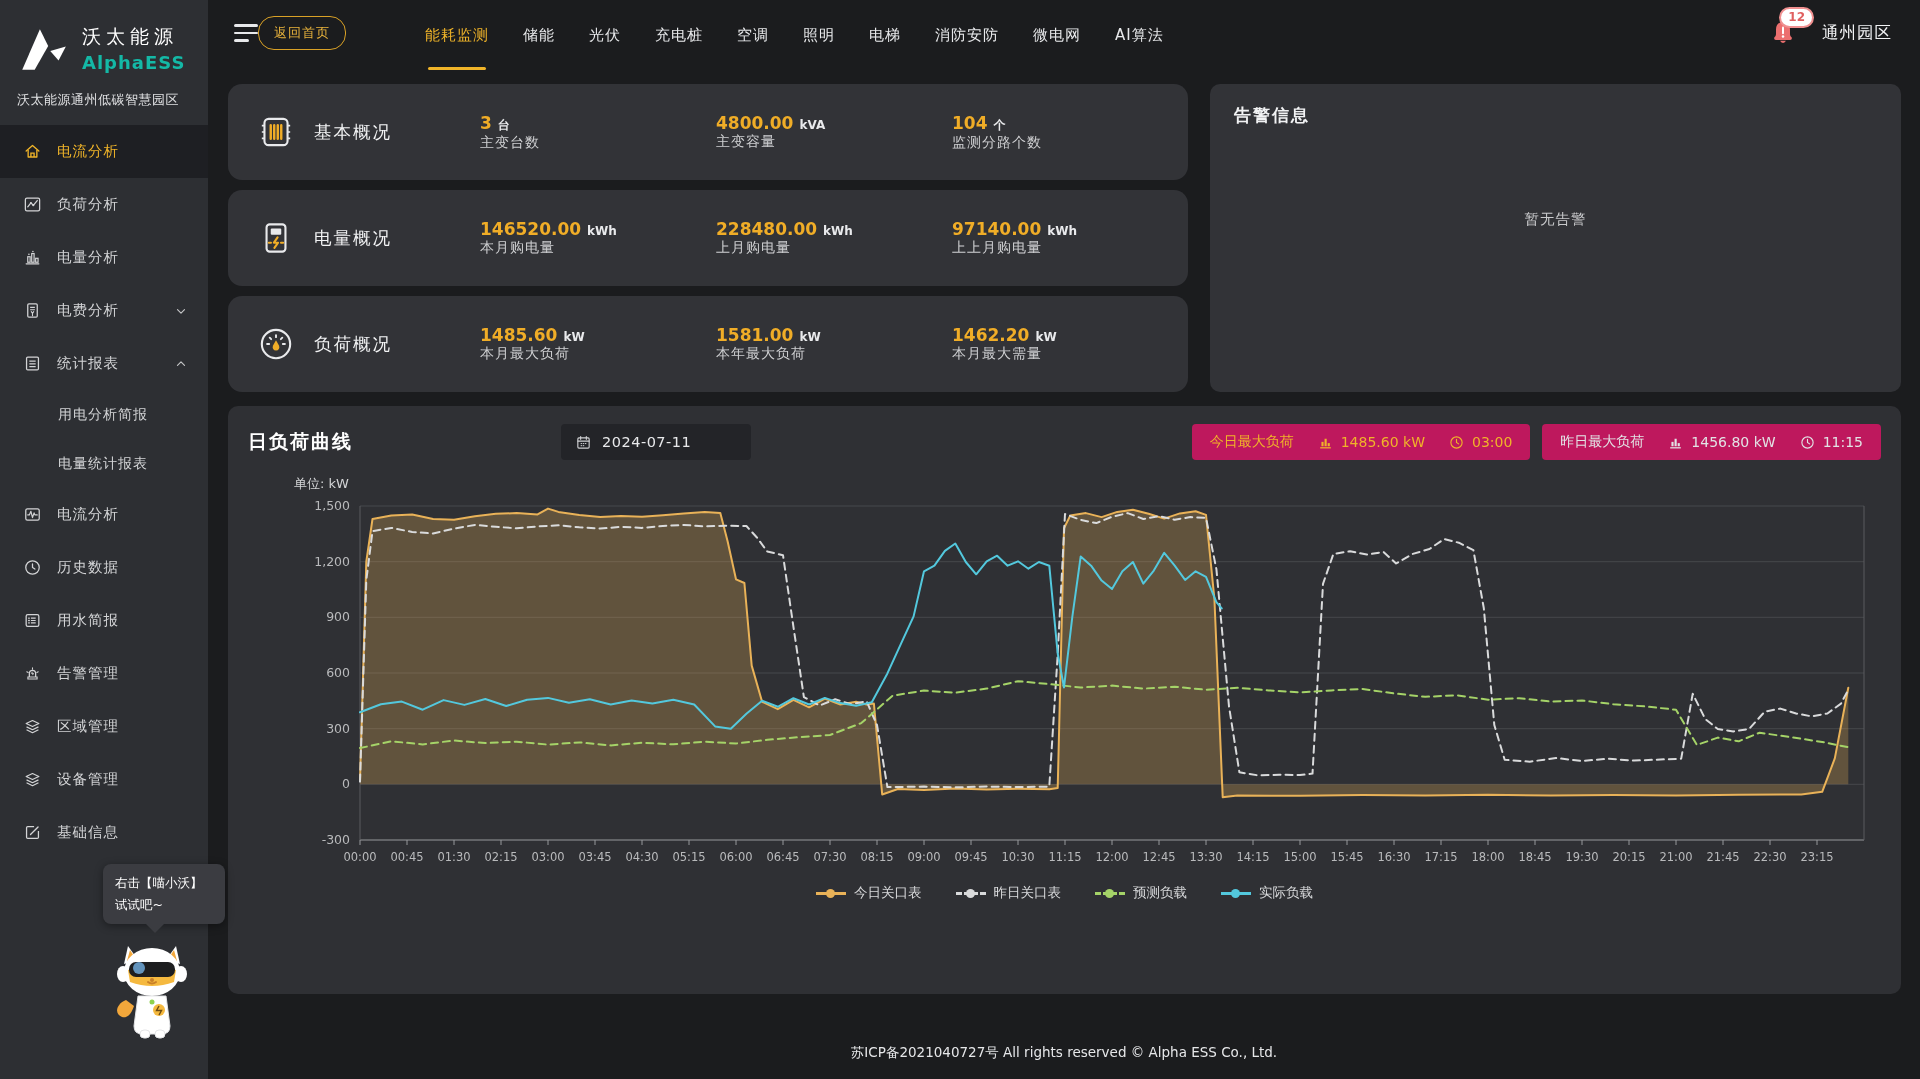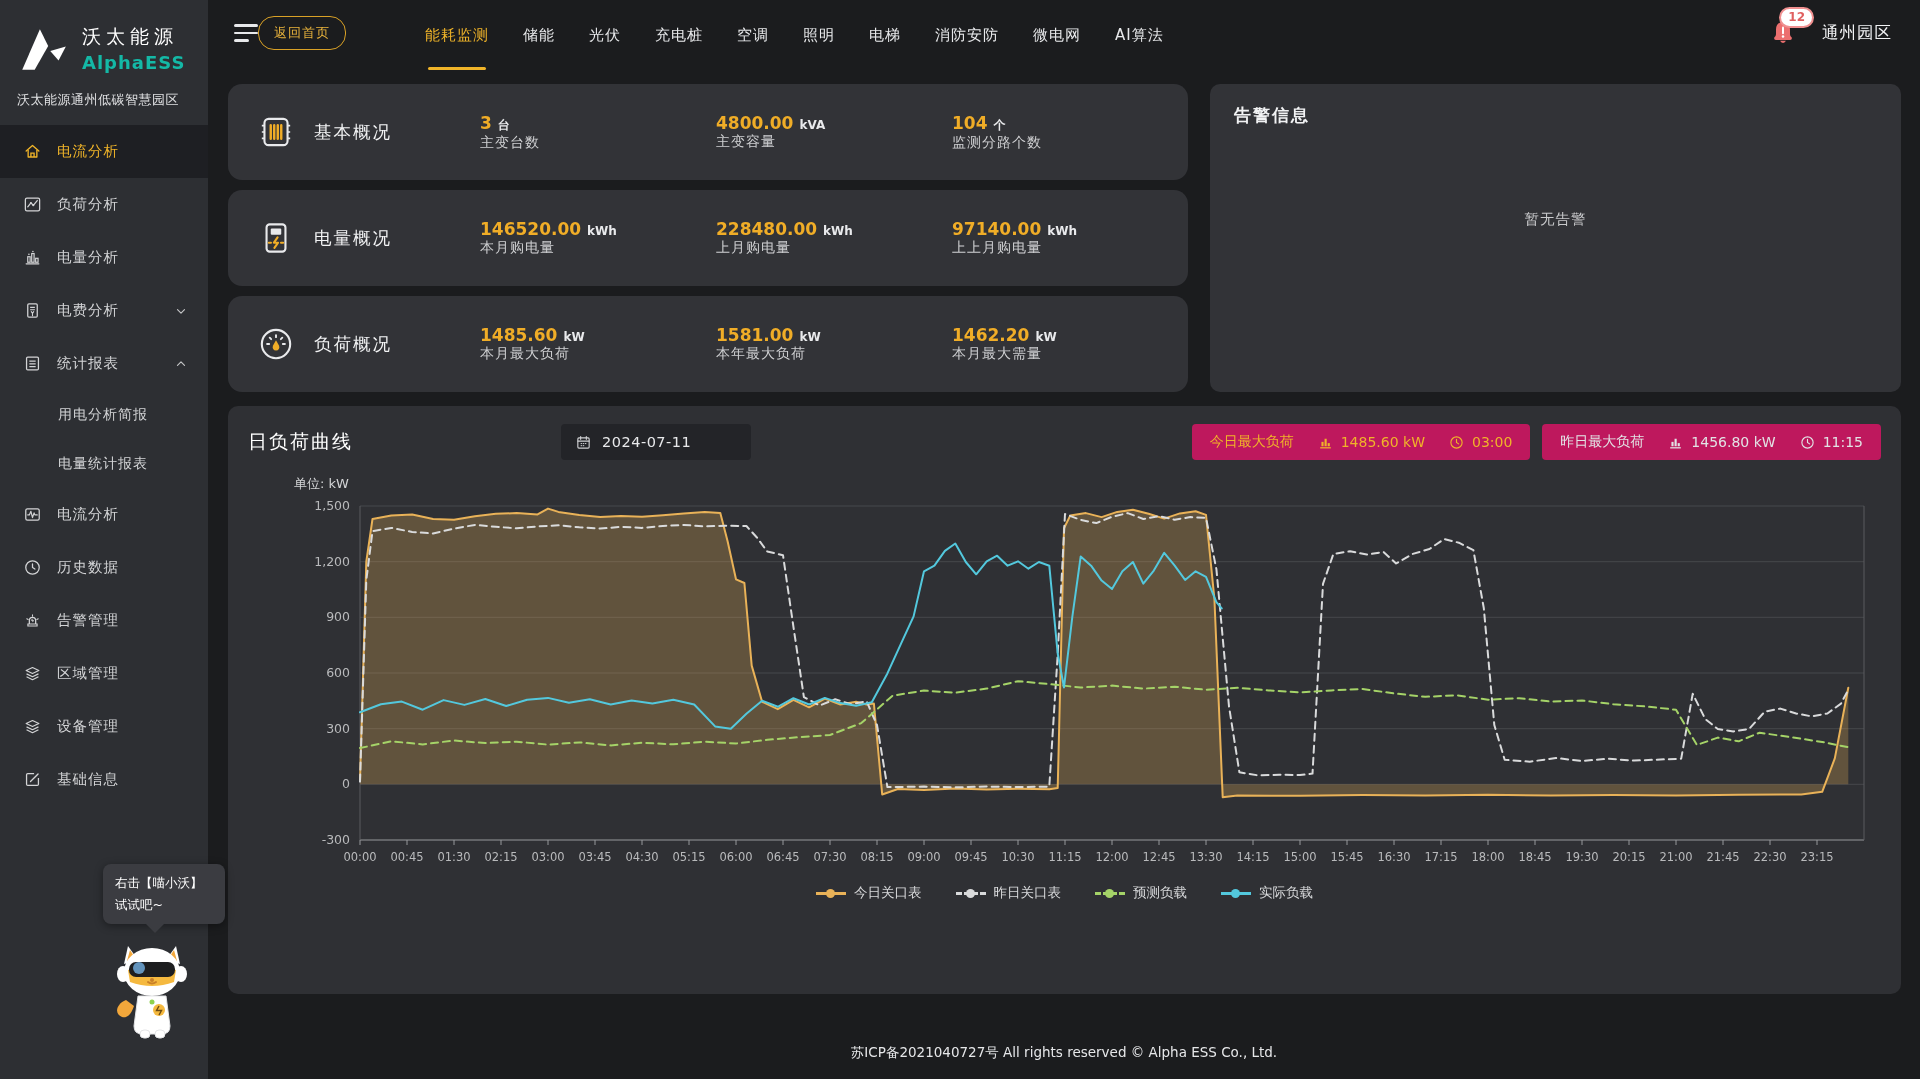--- a/index.html
+++ b/index.html
@@ -60,21 +60,21 @@
   .ov-value { font-size:17px; font-weight:bold; color:#f0ad27; }
   .ov-unit { font-size:12px; font-weight:bold; color:#e9eaec; margin-left:6px; }
   .ov-label { font-size:14px; color:#cfd0d2; margin-top:0; letter-spacing:1px; }
 
   .alarm-card { flex:1; background:#323337; border-radius:10px; padding:20px 24px; display:flex; flex-direction:column; }
   .alarm-title { font-size:17px; font-weight:bold; color:#f2f3f4; letter-spacing:2px; }
   .alarm-empty { flex:1; display:flex; align-items:center; justify-content:center; color:#c9cacc; font-size:14.5px; padding-bottom:60px; letter-spacing:1px; }
 
   .chart-card { margin-top:14px; background:#2f3034; border-radius:10px; padding:18px 20px 10px 20px; height:588px; }
   .chart-head { display:flex; align-items:center; }
-  .chart-title { font-size:19px; font-weight:normal; color:#fff; letter-spacing:2px; }
+  .chart-title { font-size:19px; font-weight:bold; color:#fff; letter-spacing:2px; }
   .date-pill { margin-left:208px; background:#232428; border-radius:4px; height:36px; width:190px; display:flex; align-items:center; gap:10px; padding:0 14px; cursor:pointer; }
   .date-pill .cal { width:17px; height:17px; color:#cfd0d2; display:inline-flex; }
   .date-pill .cal svg { width:17px; height:17px; }
   .date-text { font-size:14.5px; color:#e8e9eb; font-weight:normal; letter-spacing:.5px; }
   .badges { margin-left:auto; display:flex; gap:12px; }
   .badge { background:#be185d; border-radius:4px; height:36px; display:flex; align-items:center; padding:0 18px; gap:24px; font-size:14px; }
   .badge .grp { display:flex; align-items:center; gap:8px; }
   .badge .bico { width:15px; height:15px; display:inline-flex; }
   .badge .bico svg { width:15px; height:15px; }
   .badge.today { color:#f0b429; }
@@ -188,20 +188,30 @@
         <span class="si-label">电流分析</span>
       </div>
       <div class="side-item">
         <span class="si-icon">
           <svg viewBox="0 0 24 24">
             <circle cx="12" cy="12" r="8.5" fill="none" stroke="currentColor" stroke-width="1.6"></circle>
             <path d="M12 7.5V12l3 2" fill="none" stroke="currentColor" stroke-width="1.6" stroke-linecap="round"></path>
           </svg>
         </span>
         <span class="si-label">历史数据</span>
+      </div>
+      <div class="side-item">
+        <span class="si-icon">
+          <svg viewBox="0 0 24 24">
+            <rect x="4" y="4.5" width="16" height="15" rx="2" fill="none" stroke="currentColor" stroke-width="1.6"></rect>
+            <path d="M10 9h6M10 12h6M10 15h6" stroke="currentColor" stroke-width="1.4"></path>
+            <path d="M7.2 9h.7M7.2 12h.7M7.2 15h.7" stroke="currentColor" stroke-width="1.8" stroke-linecap="round"></path>
+          </svg>
+        </span>
+        <span class="si-label">用水简报</span>
       </div>
       <div class="side-item">
         <span class="si-icon">
           <svg viewBox="0 0 24 24">
             <path d="M8 16.5v-4.5a4 4 0 0 1 8 0v4.5" fill="none" stroke="currentColor" stroke-width="1.6"></path>
             <path d="M6.2 16.5h11.6v2.5H6.2z" fill="none" stroke="currentColor" stroke-width="1.4"></path>
             <path d="M12 14l1.3-2.1h-2.6L12 9.8" fill="none" stroke="currentColor" stroke-width="1.2"></path>
             <path d="M4.8 9.8l1.7.9M19.2 9.8l-1.7.9M12 4.8v1.7" stroke="currentColor" stroke-width="1.3" stroke-linecap="round"></path>
           </svg>
         </span>

